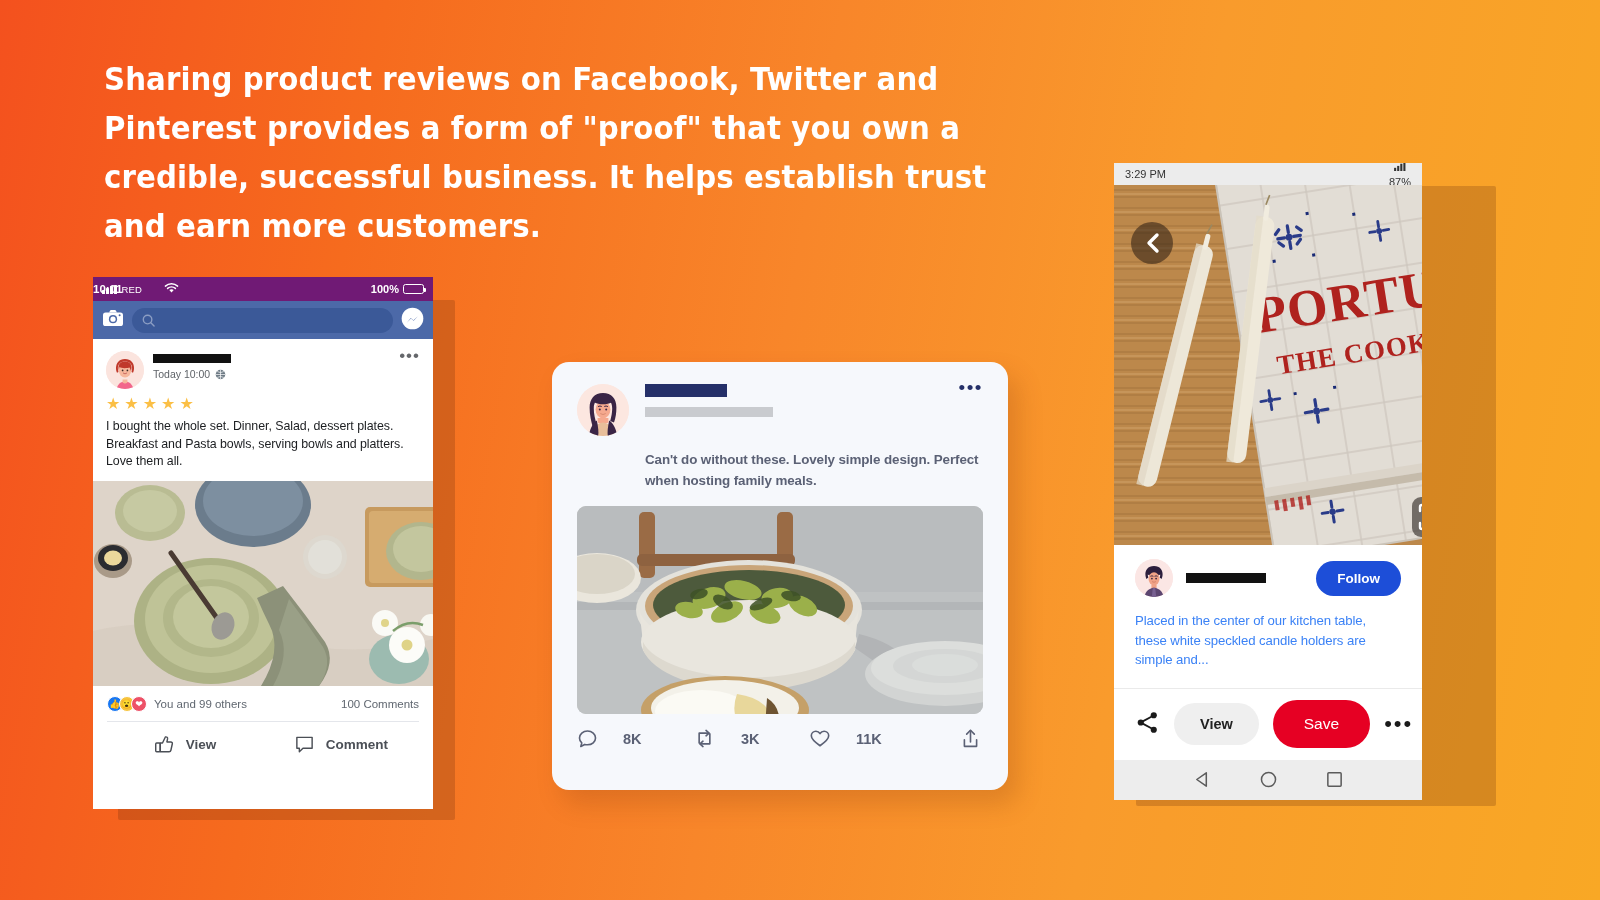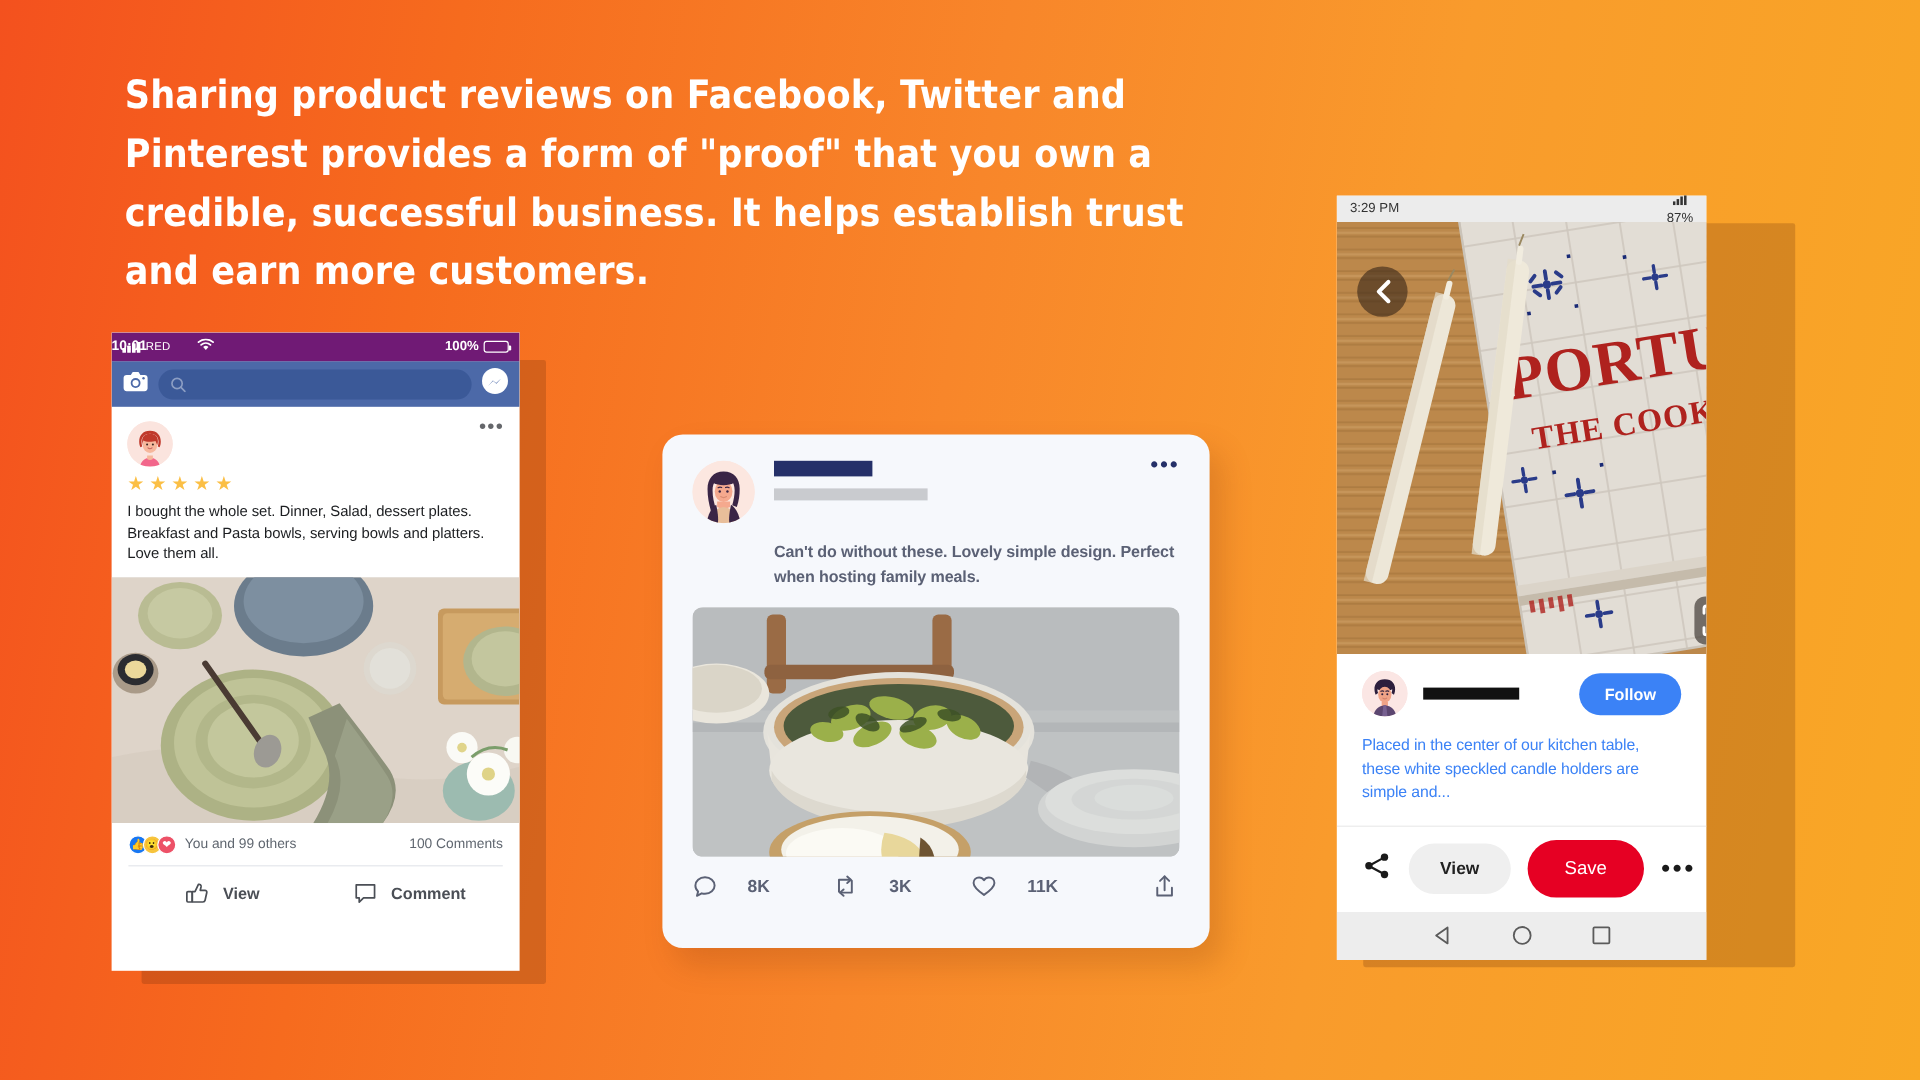--- a/index.html
+++ b/index.html
@@ -176,21 +176,21 @@
   .pin-batt i { display:block; height:100%; background:#333; border-radius:1px; }
   .pin-photo { height: 360px; position: relative; overflow: hidden; }
   .pin-info { padding: 14px 21px 0 21px; }
   .pin-user-row { display: flex; align-items: center; gap: 13px; }
   .avatar-pin {
     width: 38px; height: 38px; border-radius: 50%;
     background: #FBE6E4; overflow: hidden; flex-shrink: 0; position: relative;
   }
   .pin-name-redact { width: 80px; height: 10px; background: #111; }
   .pin-follow {
-    margin-left: auto; background: #3b82f6; color: #fff;
+    margin-left: auto; background: #1d4ed8; color: #fff;
     border: none; border-radius: 22px;
     padding: 10px 21px; font-size: 13.5px; font-weight: 700;
     font-family: "Liberation Sans", sans-serif; cursor: pointer;
   }
   .pin-desc {
     margin-top: 14px; font-size: 13.2px; line-height: 19.5px; color: #3b82f6;
     letter-spacing: -0.1px;
   }
   .pin-actions {
     margin-top: 18px; border-top: 1px solid #EAEAEA;
@@ -278,20 +278,30 @@
           <circle cx="19" cy="19" r="19" fill="#FBE4DE"></circle>
           <path d="M19 8 c-6 0-9 4-9 9 0 2 .4 3.6 1 4.8 l1.5-.8 c-.4-1.3-.6-2.6-.6-4 0-4.2 2.9-6.6 7.1-6.6 s7.1 2.4 7.1 6.6 c0 1.4-.2 2.7-.6 4 l1.5.8 c.6-1.2 1-2.8 1-4.8 0-5-3-9-9-9z" fill="#C0392B"></path>
           <ellipse cx="19" cy="19.5" rx="6.1" ry="7" fill="#F6B79C"></ellipse>
           <path d="M12.4 16.5 c0-4 3-6 6.6-6 s6.6 2 6.6 6 c0 1.5-.3 2.6-.6 3.4 l-1.4-3.4 c-2 .8-8.6 1-10 -.4 c-.5 1-.7 2.3-.8 4 z" fill="#C0392B"></path>
           <circle cx="16.6" cy="19.4" r="0.85" fill="#3A2A24"></circle>
           <circle cx="21.4" cy="19.4" r="0.85" fill="#3A2A24"></circle>
           <path d="M17.3 22.2 q1.7 1.5 3.4 0" stroke="#C4645C" stroke-width="0.9" fill="none" stroke-linecap="round"></path>
           <path d="M10.5 38 c1.2-5.2 4.5-7.6 8.5-7.6 s7.3 2.4 8.5 7.6 z" fill="#F2668B"></path>
           <path d="M16.6 28.5 h4.8 v3 q-2.4 1.8 -4.8 0 z" fill="#F6B79C"></path>
         </svg>
+      </div>
+      <div style="flex:1">
+        <div class="fb-name-redact"></div>
+        <div class="fb-meta">
+          <span>Today 10:00</span>
+          <svg width="11" height="11" viewBox="0 0 12 12">
+            <circle cx="6" cy="6" r="5.2" fill="#6E7B85"></circle>
+            <path d="M6 .8 v10.4 M.8 6 h10.4 M2.4 2.8 q3.6 2.2 7.2 0 M2.4 9.2 q3.6 -2.2 7.2 0" stroke="#fff" stroke-width="0.75" fill="none"></path>
+          </svg>
+        </div>
       </div>
       <span class="fb-dots">•••</span>
     </div>
 
     <div class="fb-stars">
       <span class="star">★</span>
       <span class="star">★</span>
       <span class="star">★</span>
       <span class="star">★</span>
       <span class="star">★</span>

